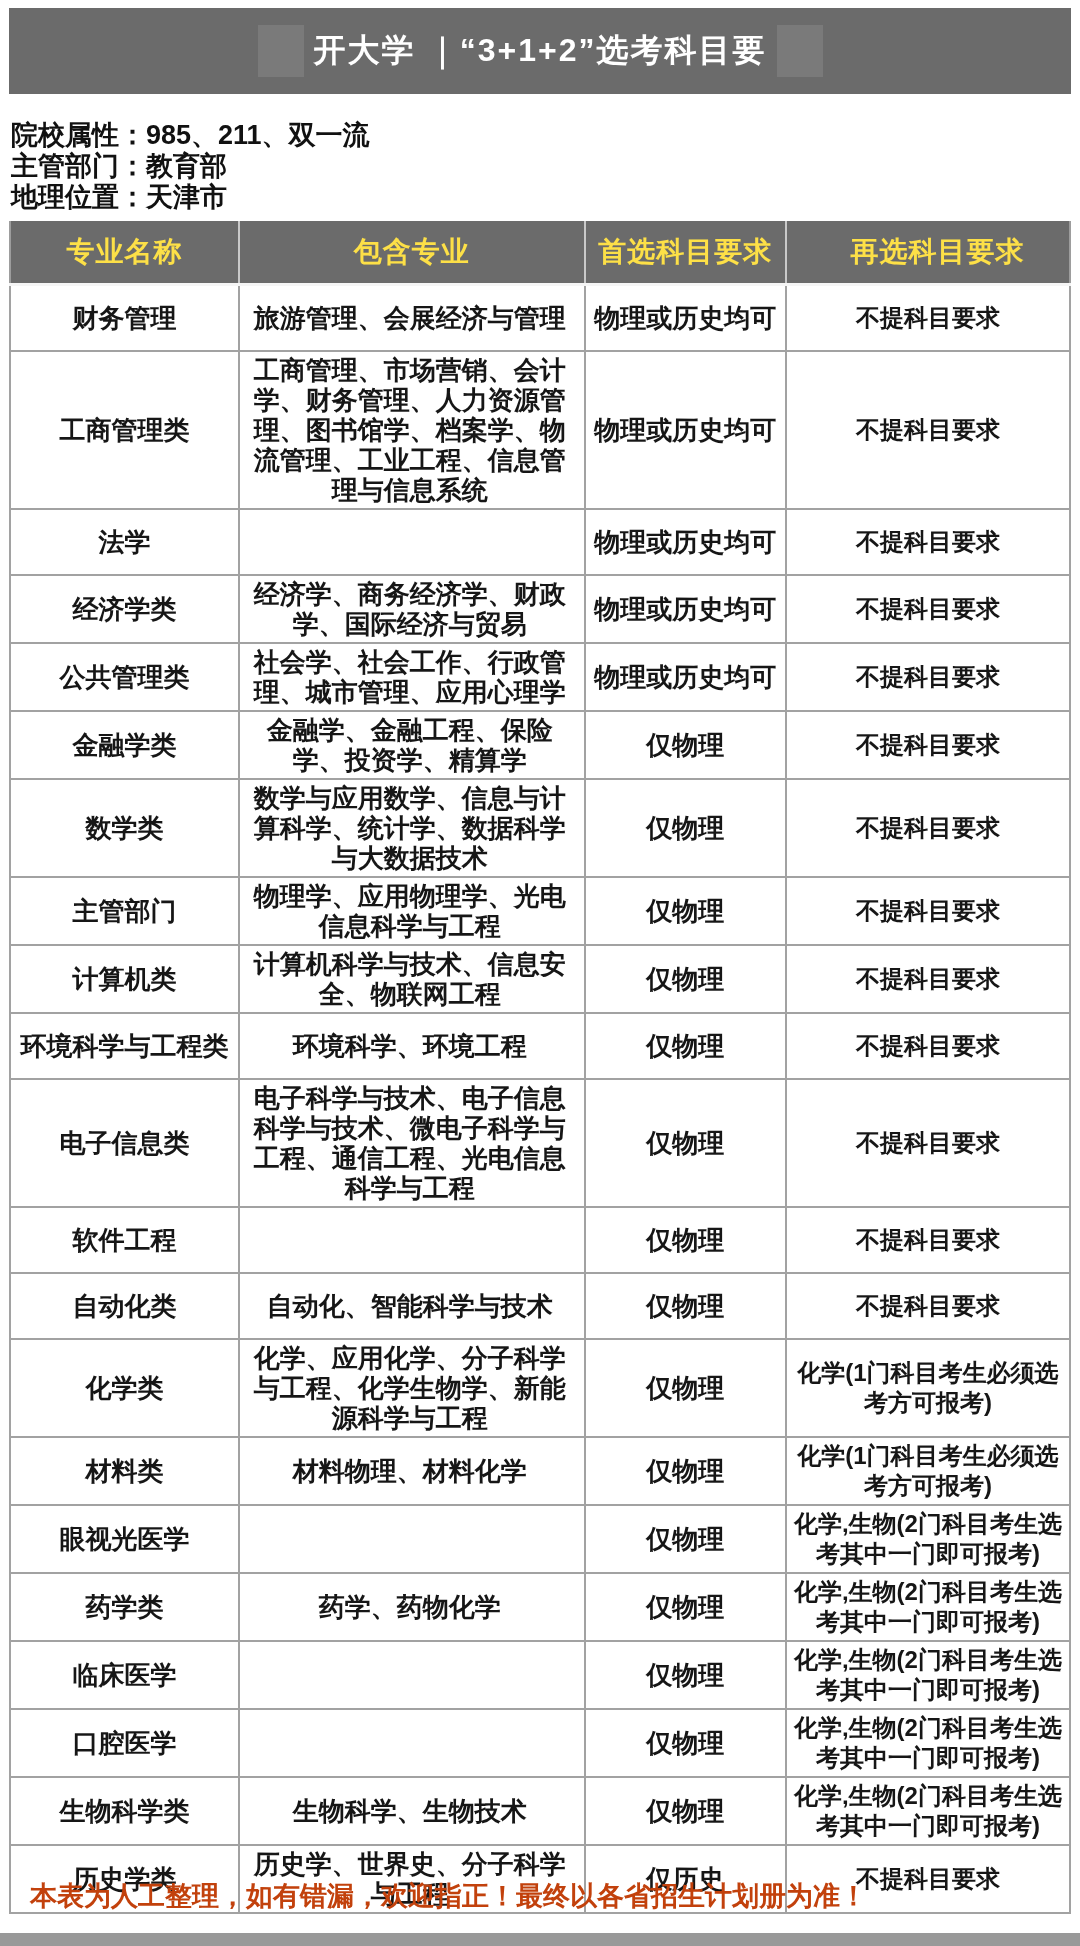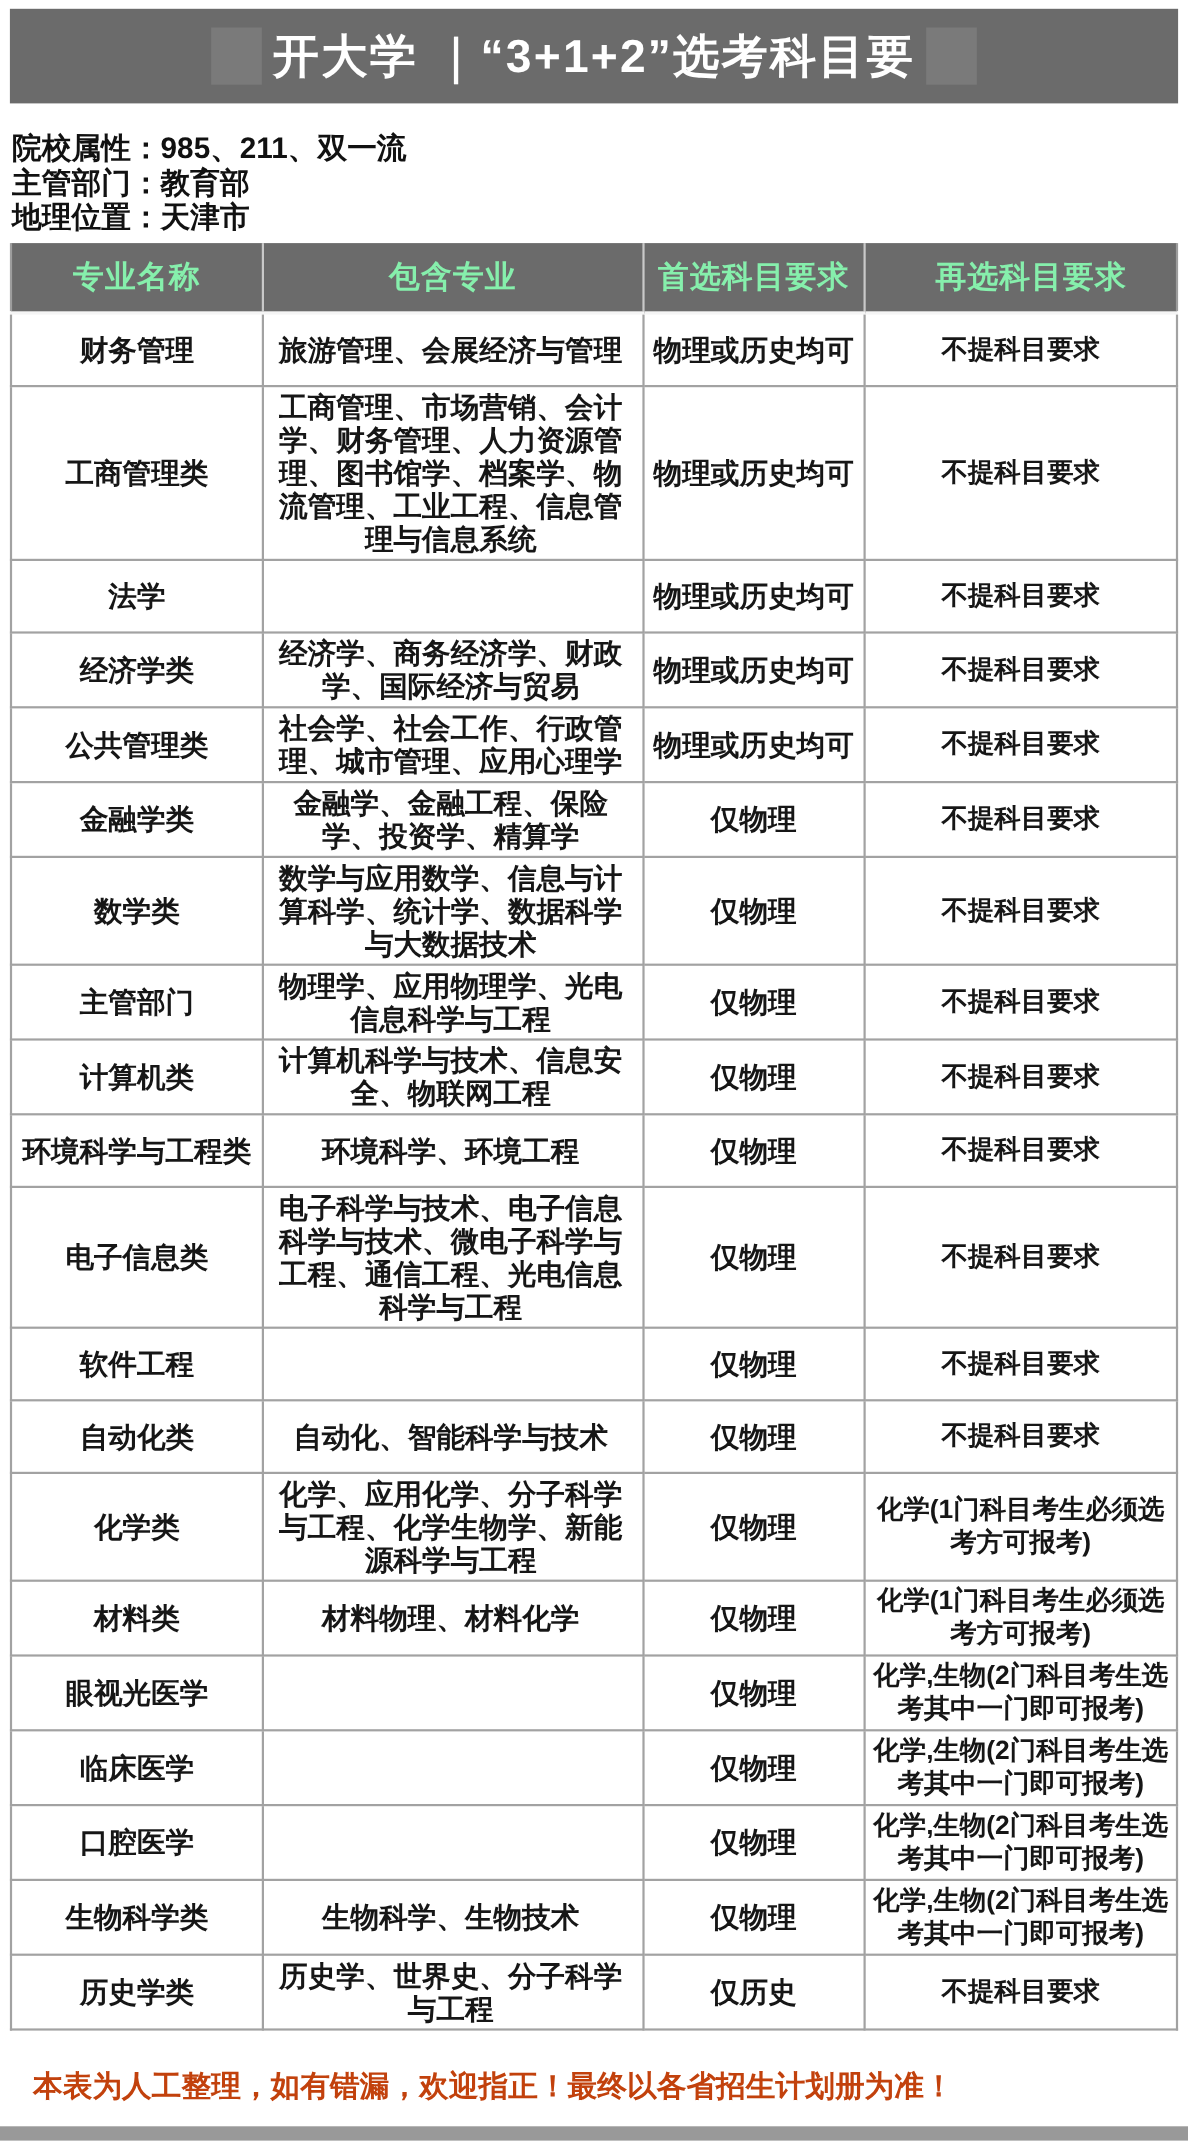--- a/index.html
+++ b/index.html
@@ -19,21 +19,21 @@
   }
   
   .title-bar {
     height: 86px;
     background: #6b6b6b;
     display: flex; align-items: center; justify-content: center;
     gap: 10px;
   }
   .title-text {
     color: #ffffff;
-    font-size: 42px;
+    font-size: 32px;
     letter-spacing: 2px;
     white-space: nowrap;
   }
   .ghost {
     width: 46px; height: 52px;
     background: #7a7a7a;
     display: inline-block;
     flex: 0 0 auto;
   }
   
@@ -48,21 +48,21 @@
     width: 100%;
     border-collapse: collapse;
     table-layout: fixed;
   }
   col.c1 { width: 21.6%; }
   col.c2 { width: 32.6%; }
   col.c3 { width: 19.0%; }
   col.c4 { width: 26.8%; }
   th {
     background: #6b6b6b;
-    color: #86efac;
+    color: #fde047;
     font-size: 28px;
     padding: 12px 4px;
     border: 2px solid #c9c9c9;
     border-top: none;
     border-bottom: 3px solid #f5f5f5;
     letter-spacing: 1px;
   }
   th:first-child { border-left: 2px solid #9d9d9d; }
   th:last-child  { border-right: 2px solid #9d9d9d; padding-left: 23px; }
   td {
@@ -217,20 +217,26 @@
     <td class="c3">仅物理</td>
     <td class="c4">化学(1门科目考生必须选考方可报考)</td>
   </tr>
         <tr>
     <td class="c1">眼视光医学</td>
     <td class="c2"></td>
     <td class="c3">仅物理</td>
     <td class="c4">化学,生物(2门科目考生选考其中一门即可报考)</td>
   </tr>
         <tr>
+    <td class="c1">药学类</td>
+    <td class="c2">药学、药物化学</td>
+    <td class="c3">仅物理</td>
+    <td class="c4">化学,生物(2门科目考生选考其中一门即可报考)</td>
+  </tr>
+        <tr>
     <td class="c1">临床医学</td>
     <td class="c2"></td>
     <td class="c3">仅物理</td>
     <td class="c4">化学,生物(2门科目考生选考其中一门即可报考)</td>
   </tr>
         <tr>
     <td class="c1">口腔医学</td>
     <td class="c2"></td>
     <td class="c3">仅物理</td>
     <td class="c4">化学,生物(2门科目考生选考其中一门即可报考)</td>

